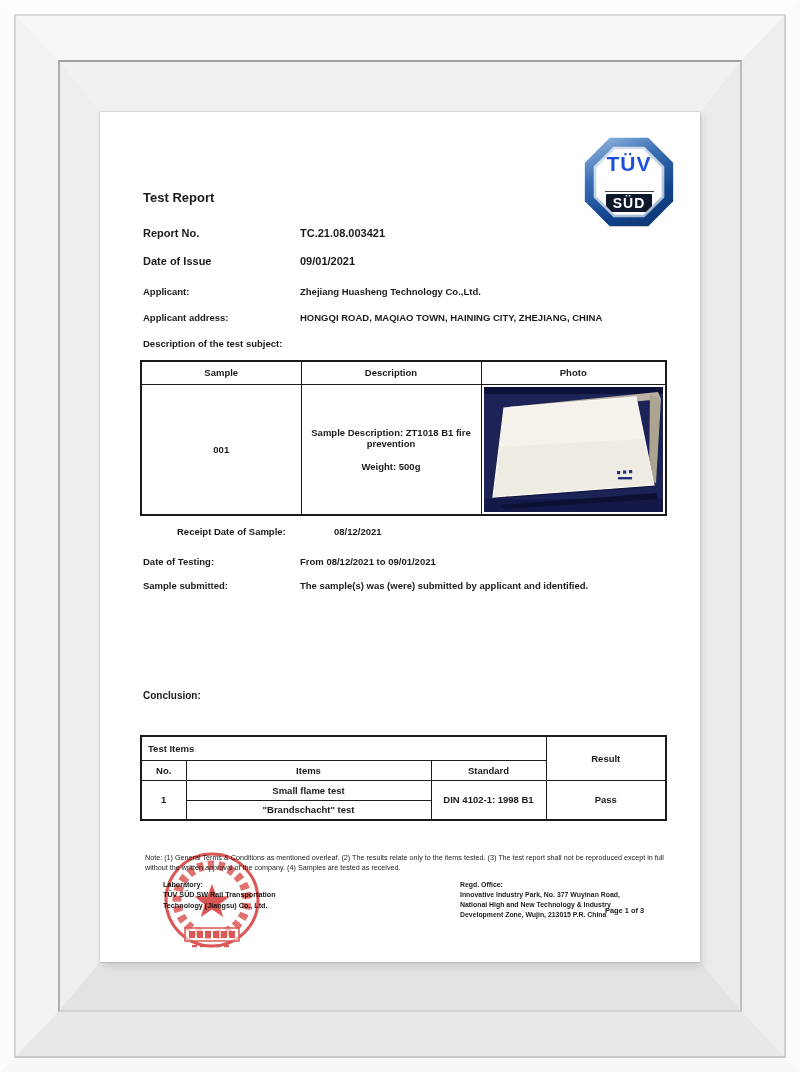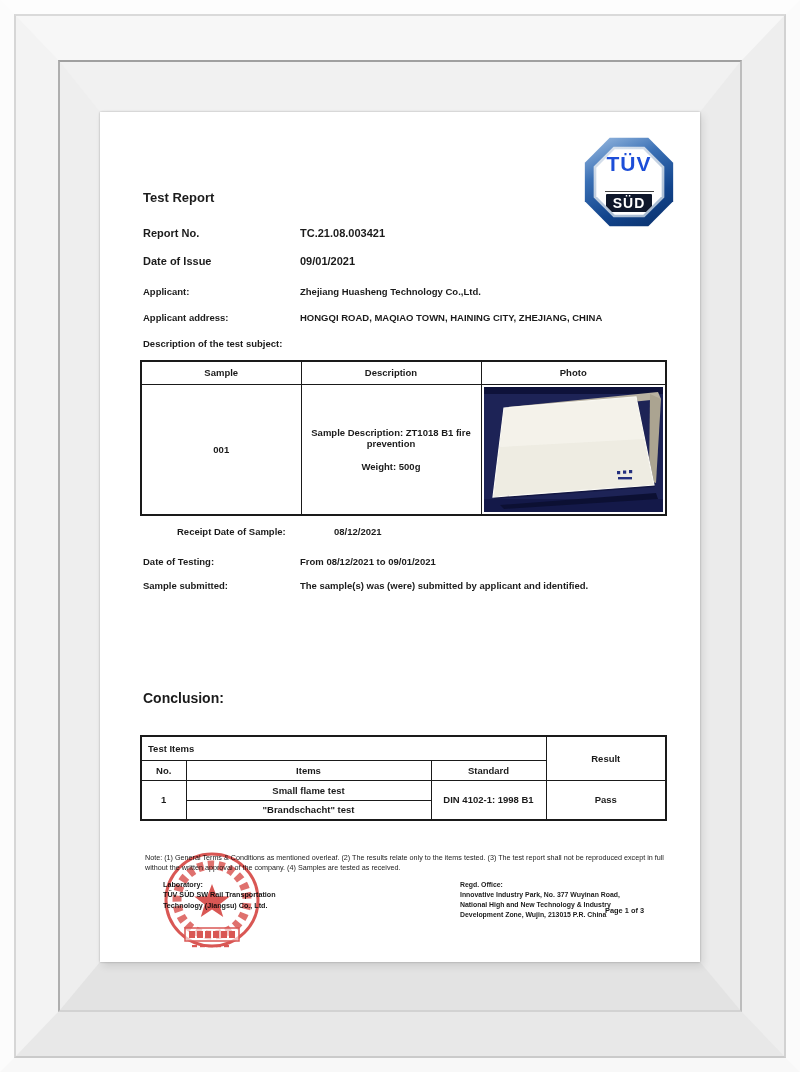--- a/index.html
+++ b/index.html
@@ -51,21 +51,21 @@
   #sample-table{top:248px;}
   #sample-table .hrow{height:23px;}
   #sample-table .brow{height:131px;}
   #test-table{top:623px;}
   .desc-cell p{margin:0 0 12px 0;}
   .desc-cell p:last-child{margin:0;}
   
   .photo-wrap{width:179px;height:125px;margin:0 auto;display:block;}
   
   .row-rd{top:414px;padding-left:34px;} .row-dt{top:444px;} .row-ss{top:468px;}
-  .concl-head{left:43px;top:578px;font-size:14px;font-weight:bold;}
+  .concl-head{left:43px;top:578px;font-size:10px;font-weight:bold;}
   
   .note{left:45px;top:741px;width:533px;font-size:7.2px;font-weight:normal;line-height:1.35;}
   .fcol{font-size:7.2px;font-weight:bold;line-height:1.45;margin-left:20px;}
   .fcol1{left:43px;top:768px;width:130px;}
   .fcol2{left:215px;top:768px;width:120px;}
   .fcol3{left:340px;top:768px;width:162px;font-size:6.9px;}
   .page-ind{left:505px;top:794px;font-size:7.4px;font-weight:bold;}
   .email-link{color:#2222cc;text-decoration:underline;cursor:pointer;}
   .stamp{left:52px;top:736px;width:120px;height:120px;mix-blend-mode:multiply;opacity:.88;}
 </style>

